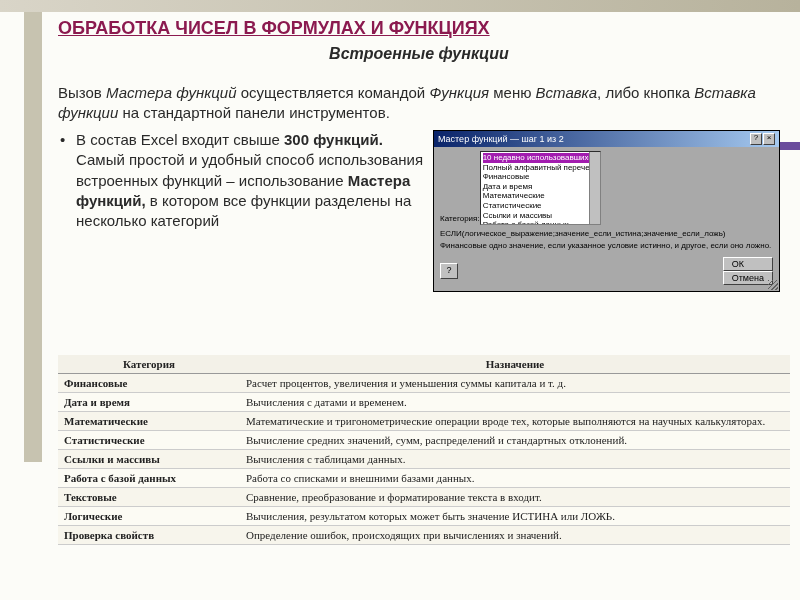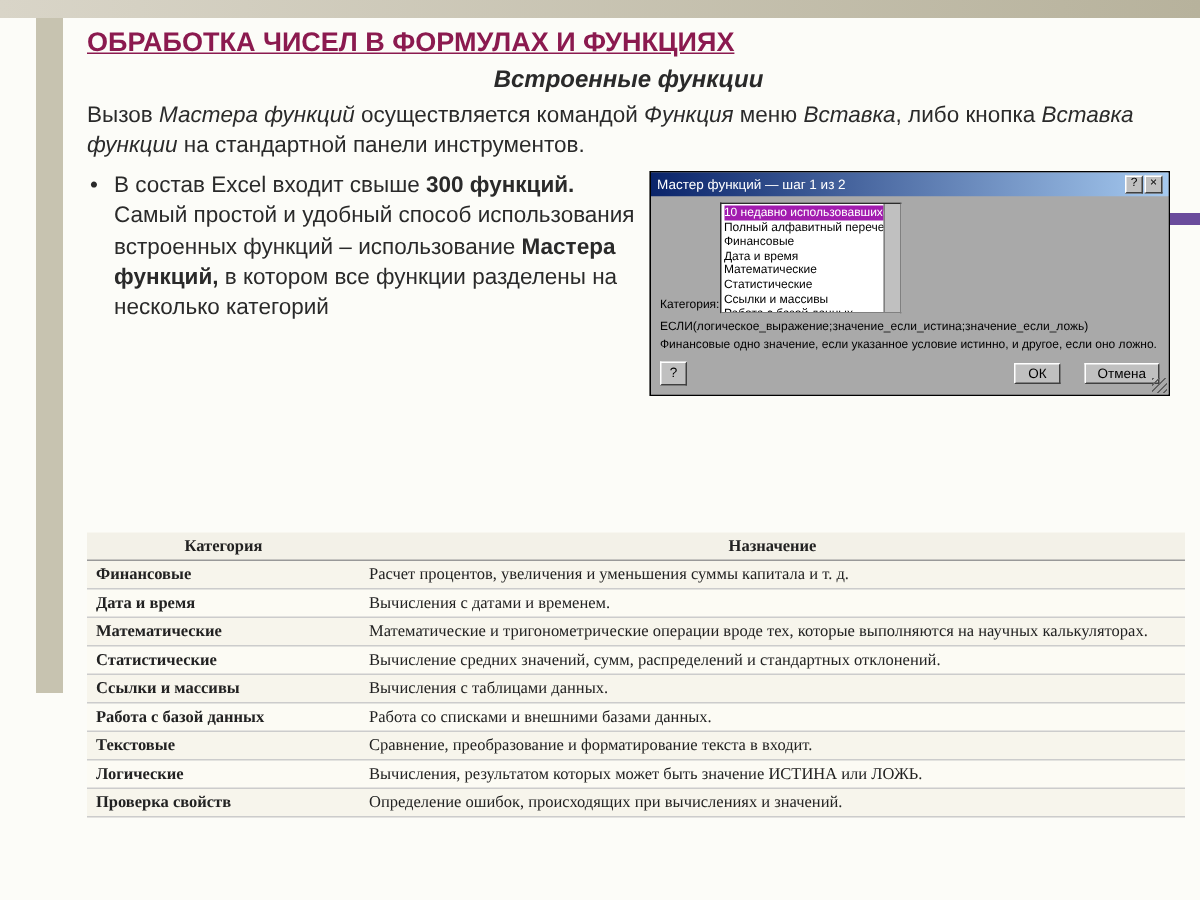--- a/index.html
+++ b/index.html
@@ -46,21 +46,21 @@
     font-weight: bold;
     text-decoration: underline;
     margin: 2px 0 6px 0;
   }
   h2 {
     color: #2a2a2a;
     font-size: 16px;
     font-style: italic;
     font-weight: bold;
     text-align: center;
-    margin: 2px 0 4px 0;
+    margin: 2px 0 20px 0;
   }
   .intro {
     font-size: 15px;
     color: #2a2a2a;
     line-height: 1.3;
     margin-bottom: 8px;
   }
   .intro .i { font-style: italic; }
 
   .row2 {
@@ -116,21 +116,21 @@
     background:#fff; border:1px inset #808080; height:70px;
     overflow:hidden; font-size:8px; line-height:1.2; padding:1px 2px;
     position: relative;
   }
   .listbox .sel { background:#a21caf; color:#fff; }
   .listbox .scroll { position:absolute; right:0; top:0; bottom:0; width:10px; background:#c0c0c0; border-left:1px solid #808080;}
   .formula-line { margin-top:4px; font-size:8px; color:#000; }
   .desc-box { margin-top:3px; font-size:8px; color:#000; line-height:1.2;}
   .dlg-footer { display:flex; justify-content:space-between; align-items:center; margin-top:6px;}
   .q-btn { width:16px; height:14px; background:#c0c0c0; border:1px solid #fff; border-right-color:#404040; border-bottom-color:#404040; text-align:center; font-size:9px; line-height:12px;}
-  .dlg-buttons { display:flex; gap:16px; }
+  .dlg-buttons { display:flex; gap:0;flex-direction:column; }
   .btn { background:#c0c0c0; border:1px solid #fff; border-right-color:#404040; border-bottom-color:#404040; padding:1px 8px; font-size:9px; }
   .dlg-resize { position:absolute; right:1px; bottom:1px; width:10px; height:10px;
     background: repeating-linear-gradient(135deg,#606060 0 1px, transparent 1px 3px);}
 
   .table-wrap {
     position: absolute;
     top: 355px;
     left: 58px;
     right: 10px;
   }

